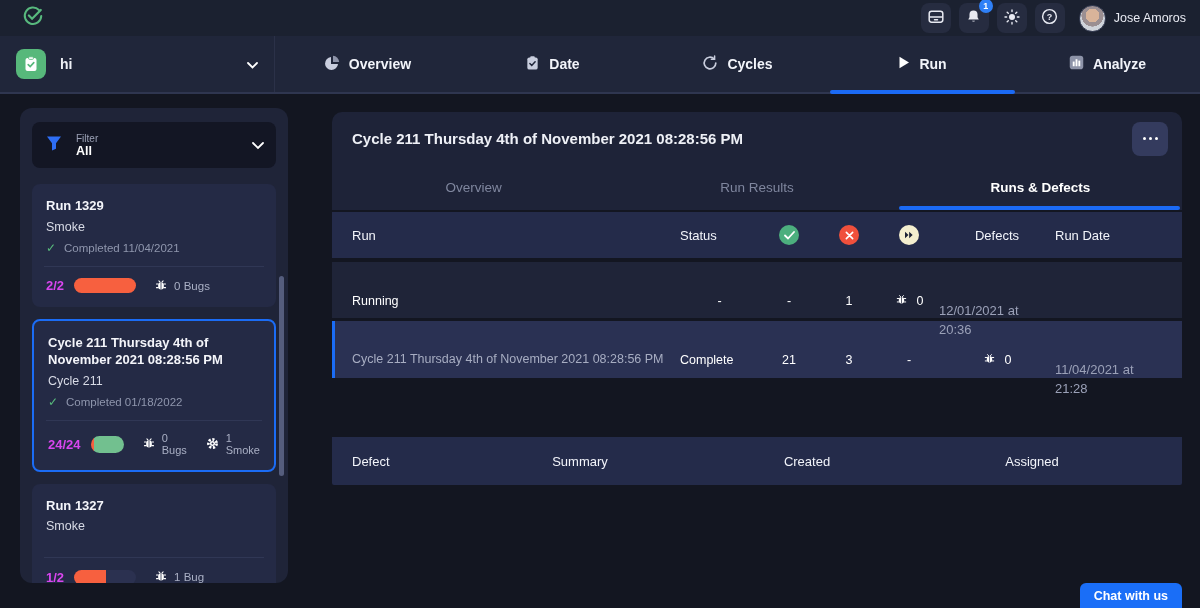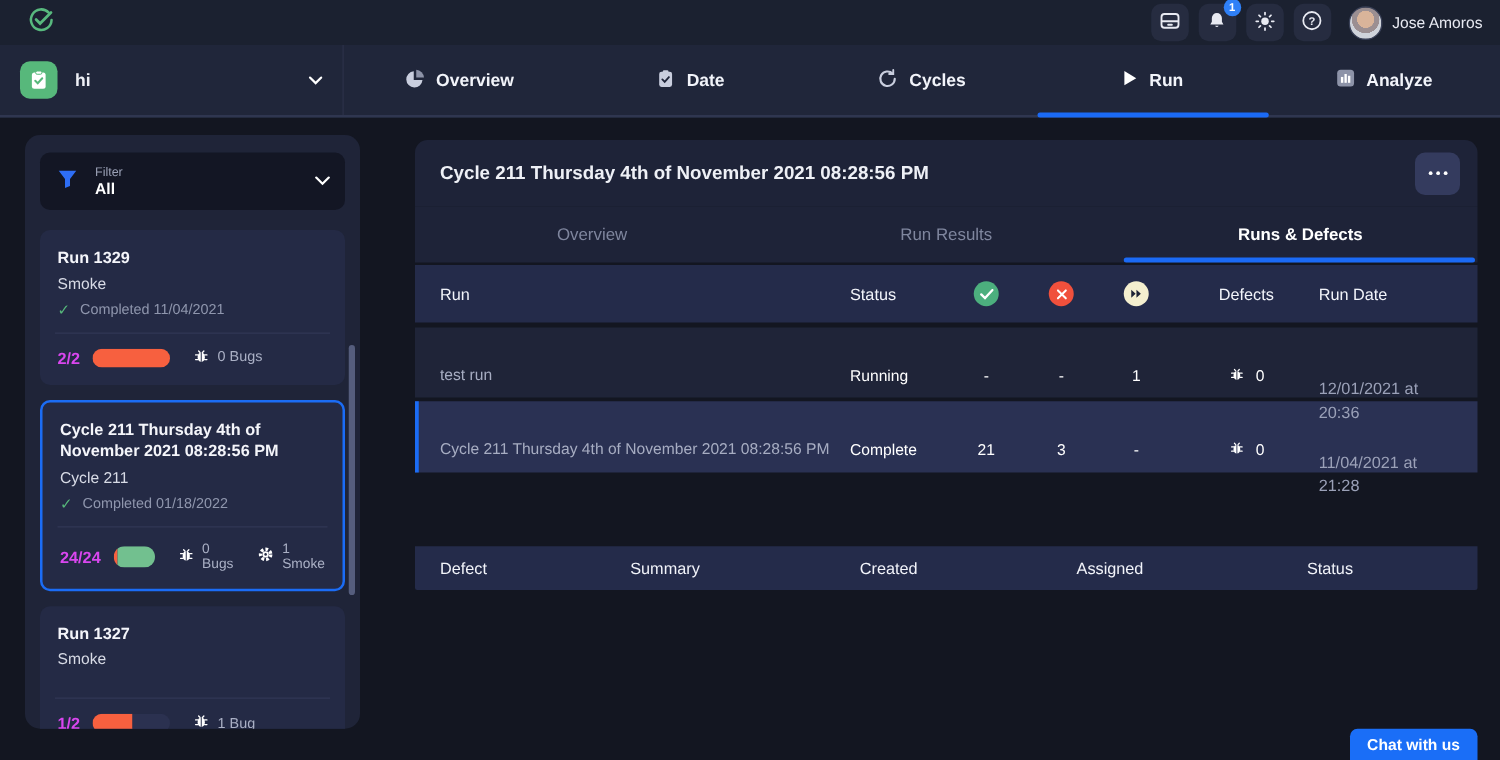--- a/index.html
+++ b/index.html
@@ -133,23 +133,23 @@
   .row-2 { height:57px; margin-top:3px; background:#2a3153; border-left:3px solid #1b6cf5;
     padding-left:17px; }
   .row .run-name { color:#a7adc2; line-height:1.4; padding-right:16px; }
   .row .status-val { color:#fff; }
   .row .num { color:#fff; }
   .row .date { font-size:13px; color:#9ba1b8; line-height:1.45; width:98px;margin-top:40px; }
   .defect-cell { display:flex; align-items:center; justify-content:center; gap:9px;
     color:#fff; font-size:12.5px; }
 
   .defects-head {
-    margin-top:59px; height:35px; background:#242b4a; border-radius:0 0 2px 2px;
+    margin-top:59px; height:48px; background:#242b4a; border-radius:0 0 2px 2px;
     display:grid; grid-template-columns:90px 180px 178px 176px 176px;
-    align-items:center; padding-left:20px; font-size:13px; color:#f2f4fa;
+    align-items:center; padding-left:20px; font-size:13px; color:#f2f4fa;gap:48px;
   }
   .defects-head span:not(:first-child) { text-align:center; }
 
   .chat-btn {
     position:absolute; right:18px; bottom:0; height:25px; padding:0 14px;
     background:#1a6ef7; color:#fff; font-family:"Liberation Sans",sans-serif;
     font-size:12.5px; font-weight:bold; border:none; border-radius:6px 6px 0 0;
     cursor:pointer;
   }
 </style>
@@ -446,21 +446,20 @@
         <svg width="10" height="8" viewBox="0 0 12 10">
               <path d="M1 1v8l4.4-4zM6.2 1v8l4.4-4z" fill="#1d2336"></path>
             </svg>
       </span>
         </span>
       <span class="cell-c">Defects</span>
       <span>Run Date</span>
     </div>
 
     <div class="runs-grid row row-1">
-      <span class="run-name">test run</span>
       <span class="status-val">Running</span>
       <span class="cell-c num">-</span>
       <span class="cell-c num">-</span>
       <span class="cell-c num">1</span>
       <span class="defect-cell">
         <span>
           <svg width="13" height="13" viewBox="0 0 16 16">
             <ellipse cx="8" cy="9" rx="3.3" ry="4.1" fill="#fff"></ellipse>
             <g stroke="#fff" stroke-width="1.2" stroke-linecap="round">
               <path d="M5.6 3.2l1.3 1.4M10.4 3.2L9.1 4.6M2.8 6.8h2.1M11.1 6.8h2.1M2.8 11h2.1M11.1 11h2.1"></path>

